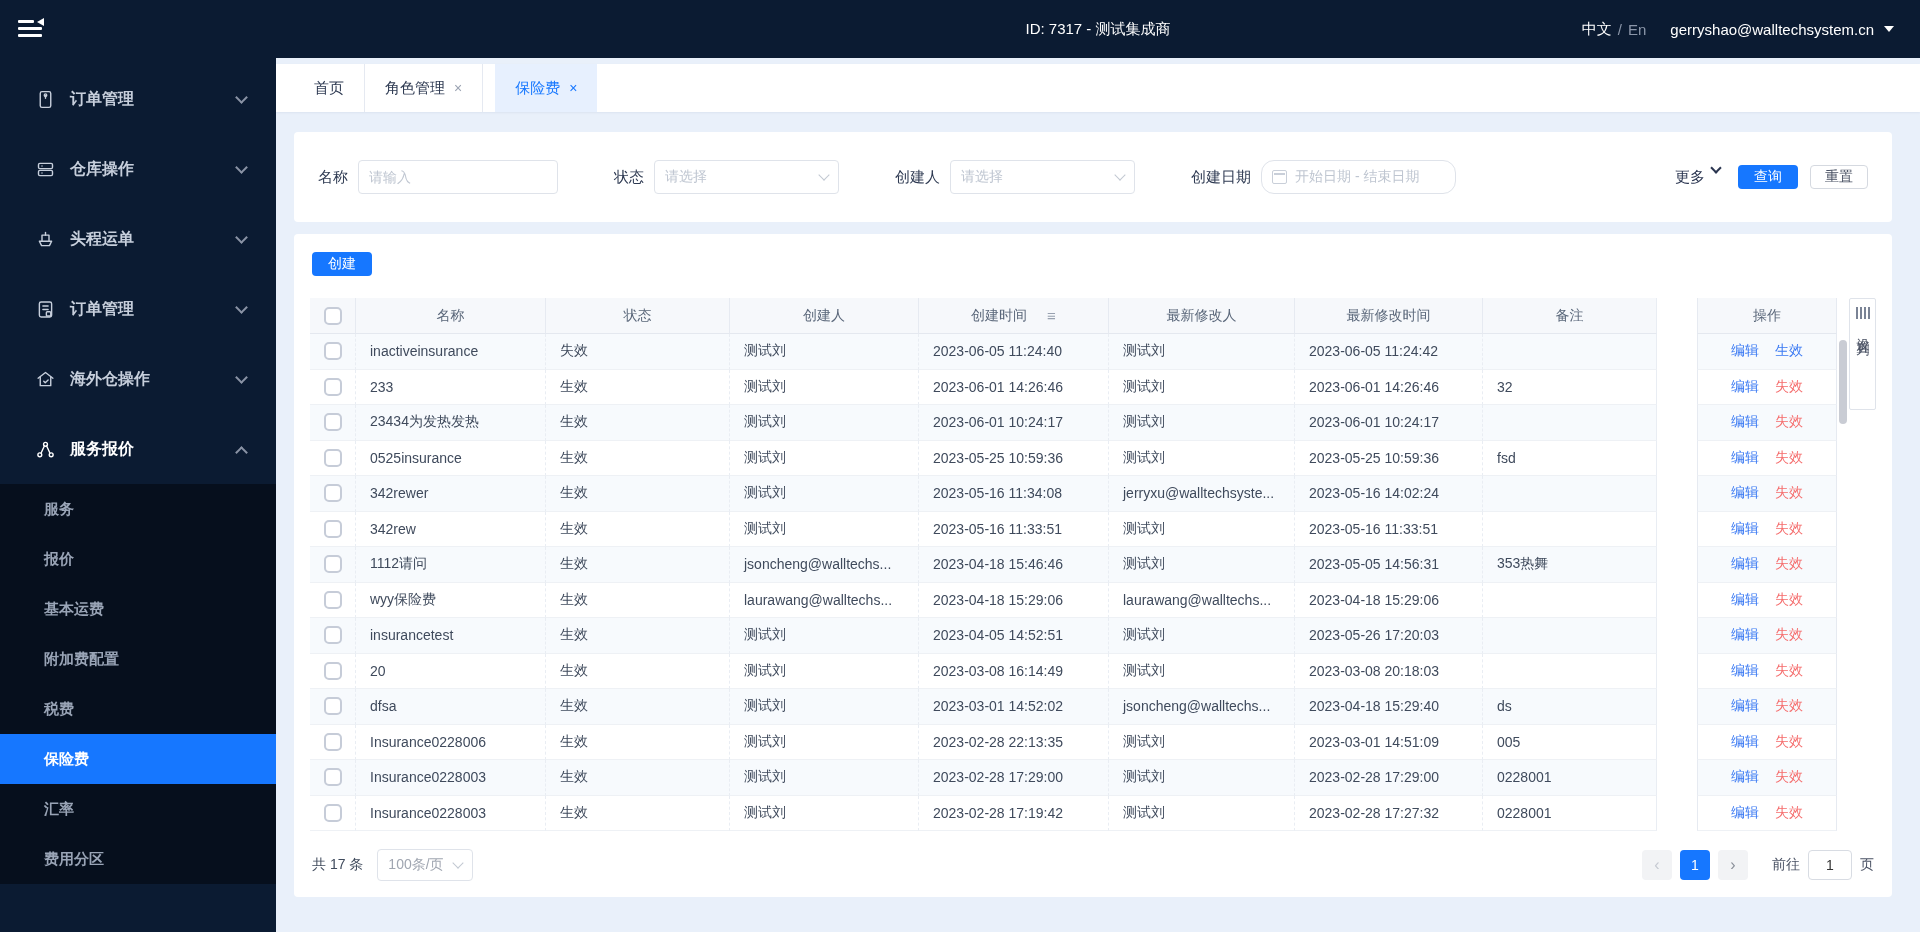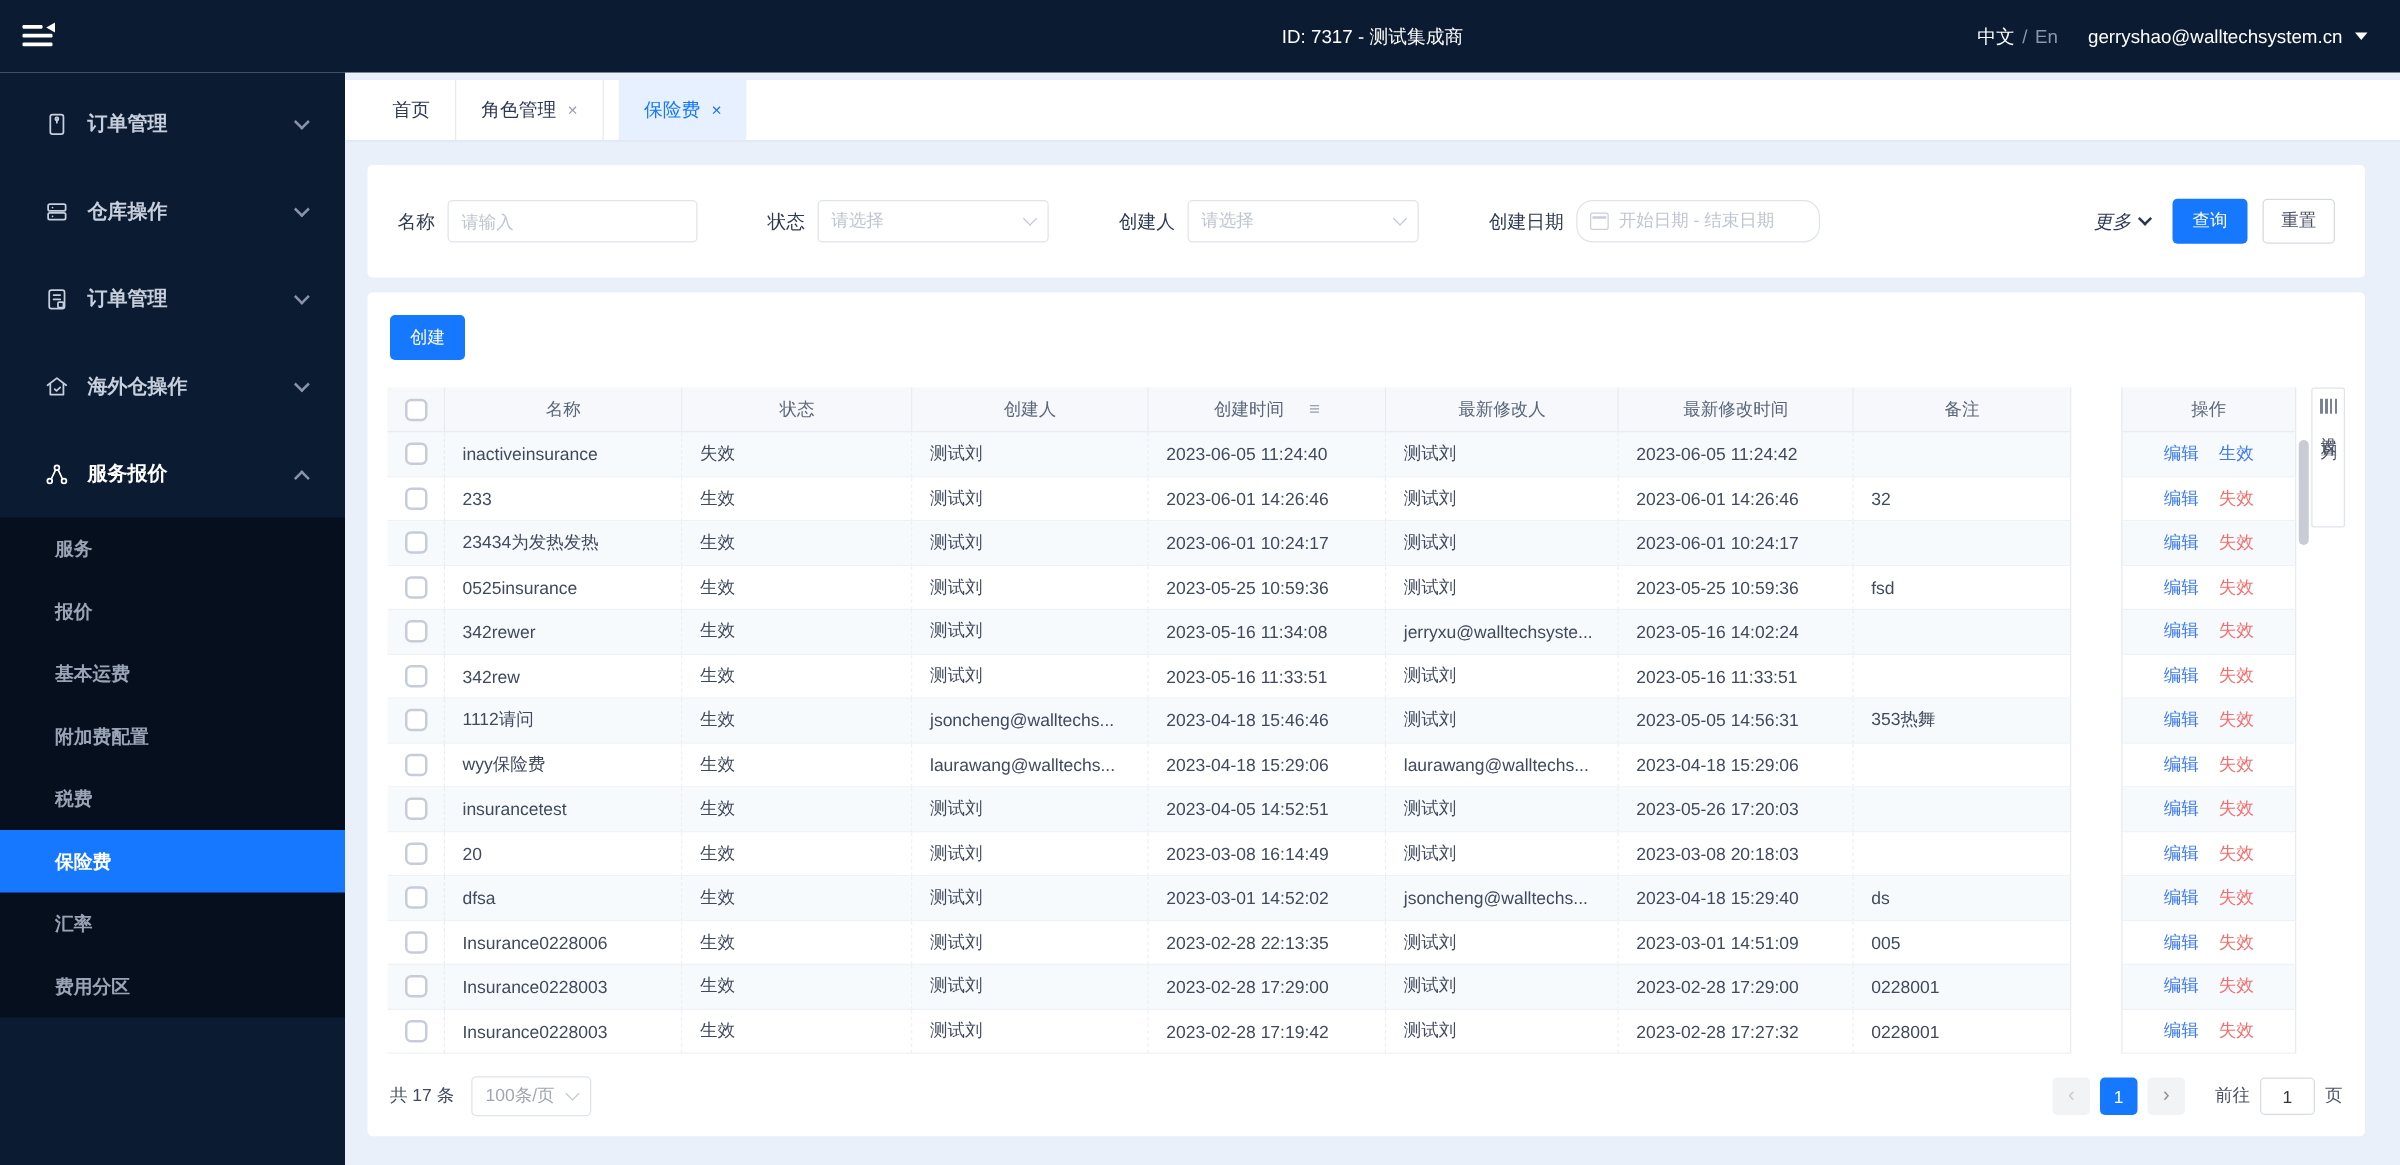--- a/index.html
+++ b/index.html
@@ -56,24 +56,24 @@
   .finput::placeholder{color:#bfc6d1;}
   .fselect{height:34px;border:1px solid #dfe3ea;border-radius:4px;padding:0 10px;display:flex;align-items:center;
     color:#bfc6d1;font-size:14px;cursor:pointer;}
   .fselect .ph{flex:1;}
   .sel-chev{width:8px;height:8px;border-right:1.5px solid #c2c8d2;border-bottom:1.5px solid #c2c8d2;
     transform:rotate(45deg);margin-top:-4px;}
   .daterange{width:195px;border-radius:13px;}
   .cal-icon{width:15px;height:14px;border:1.5px solid #c9cfd9;border-radius:2px;position:relative;margin-right:8px;flex:none;}
   .cal-icon:before{content:"";position:absolute;left:1px;right:1px;top:2px;height:2px;background:#c9cfd9;}
   .filter-right{margin-left:auto;display:flex;align-items:center;}
-  .more-link{display:flex;align-items:center;gap:7px;font-size:15px;color:#2a3550;cursor:pointer;margin-right:18px;font-style:italic;}
+  .more-link{display:flex;align-items:flex-start;gap:7px;font-size:15px;color:#2a3550;cursor:pointer;margin-right:18px;}
   .more-chev{width:8px;height:8px;border-right:2px solid #2a3550;border-bottom:2px solid #2a3550;
     transform:rotate(45deg);margin-top:-4px;}
-  .btn{height:36px;border-radius:4px;font-size:14px;font-family:inherit;cursor:pointer;border:none;}
+  .btn{height:24px;border-radius:4px;font-size:14px;font-family:inherit;cursor:pointer;border:none;}
   .btn-primary{background:var(--accent);color:#fff;padding:0 16px;}
   .btn-plain{background:#fff;color:#4a5264;border:1px solid #d5d9e0;padding:0 14px;margin-left:12px;}
 
   
   .content-card{margin:12px 28px 0 18px;background:#fff;border-radius:4px;padding:18px 16px 16px;}
   .create-btn{margin-left:2px;}
 
   
   .table-zone{margin-top:22px;display:flex;align-items:flex-start;}
   .t-grid{flex:1;}
@@ -158,20 +158,31 @@
           <svg viewBox="0 0 24 24">
             <rect x="4" y="5" width="16" height="6" rx="1.5"></rect>
             <rect x="4" y="13" width="16" height="6" rx="1.5"></rect>
             <path d="M8 8h.01M8 16h.01"></path>
           </svg>
         </span>
     <span class="mlabel">仓库操作</span>
     <span class="chev"></span>
   </div>
 
+  <div class="menu-item">
+    <span class="micon">
+          <svg viewBox="0 0 24 24">
+            <path d="M5 14h14l-2.5 5h-9z"></path>
+            <path d="M8 14V7h8v7"></path>
+            <path d="M12 4v3"></path>
+          </svg>
+        </span>
+    <span class="mlabel">头程运单</span>
+    <span class="chev"></span>
+  </div>
 
   <div class="menu-item">
     <span class="micon">
           <svg viewBox="0 0 24 24">
             <rect x="5" y="3.5" width="14" height="17" rx="2"></rect>
             <path d="M9 8h6M9 12h6"></path>
             <rect x="13" y="14.5" width="5" height="5" rx="1"></rect>
           </svg>
         </span>
     <span class="mlabel">订单管理</span>

